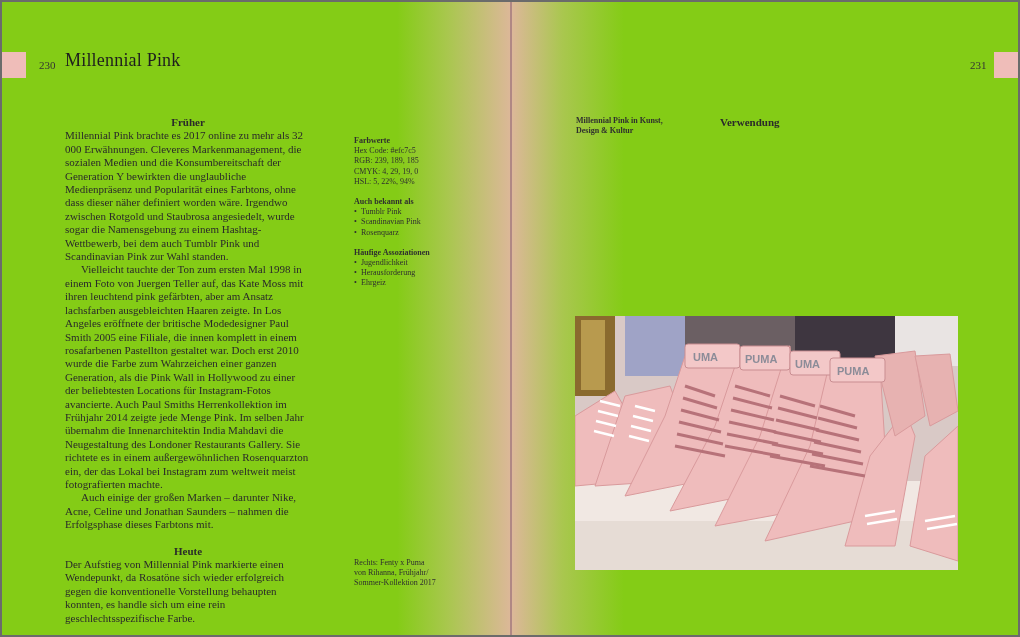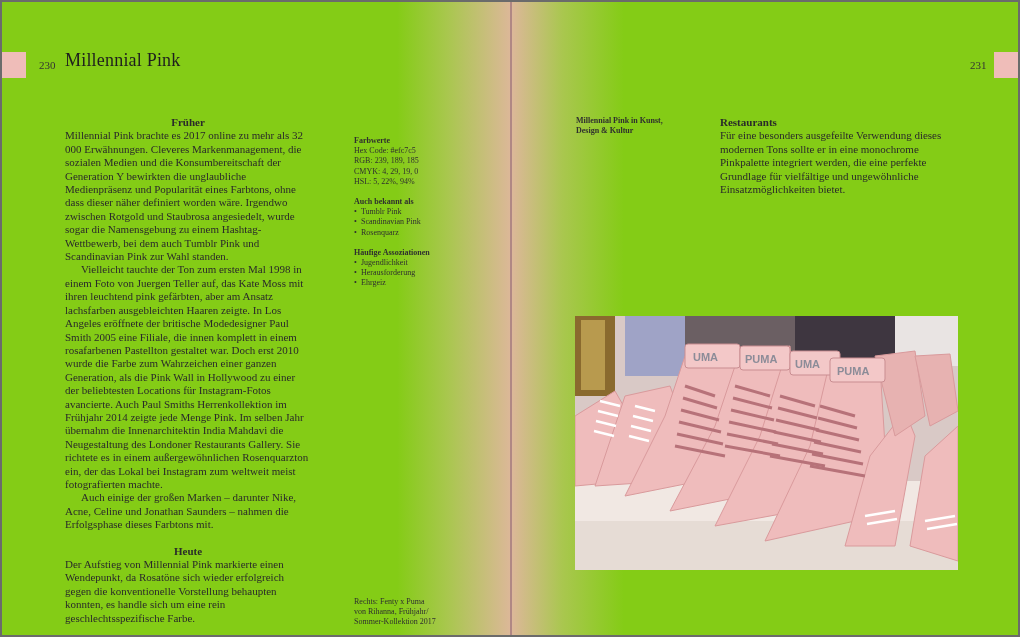--- a/index.html
+++ b/index.html
@@ -46,21 +46,21 @@
 
     .side-col { position: absolute; font-size: 8px; line-height: 10.2px; color: #2f2f2f; }
     .side-col h4 { font-size: 8px; font-weight: bold; line-height: 10.2px; }
     .side-col ul { list-style: none; }
     .side-col li { position: relative; padding-left: 7px; }
     .side-col li::before { content: "•"; position: absolute; left: 0; top: 0; }
     .side-col .gap { height: 10px; }
 
     .col-facts { left: 352px; top: 114px; width: 110px; margin-top: 20px; }
     .col-culture { left: 574px; top: 114px; width: 105px; }
-    .caption { left: 352px; top: 556px; width: 110px; margin-top: 39px; }
+    .caption { left: 352px; top: 556px; width: 110px; }
 
     .col-usage { left: 718px; top: 114px; width: 240px; font-size: 11px; line-height: 13.4px; }
     .col-usage h3 { font-size: 11px; font-weight: bold; }
 
     .photo {
       position: absolute; left: 573px; top: 314px; width: 383px; height: 254px; overflow: hidden;
       background: linear-gradient(180deg, #c9b8b6 0%, #d8c6c4 28%, #e8cfcf 50%, #f0dcd9 75%, #efe6e3 100%);
     }
     .photo svg { display: block; }
   </style>
@@ -119,22 +119,21 @@
   </div>
 
   <div class="side-col col-culture">
     <h4>
       <span>Millennial Pink in Kunst,</span><br>
       <span>Design &amp; Kultur</span>
     </h4>
   </div>
 
   <div class="body-col col-usage">
-    <h3>Restaurants</h3>
-    <p>Für eine besonders ausgefeilte Verwendung dieses modernen Tons sollte er in eine monochrome Pinkpalette integriert werden, die eine perfekte Grundlage für vielfältige und ungewöhnliche Einsatzmöglichkeiten bietet.</p>
+    <h3>Verwendung</h3>
   </div>
 
   <div class="photo">
     <svg width="383" height="254" viewBox="0 0 383 254">
 
       <rect x="0" y="0" width="383" height="254" fill="#d9c9c6"></rect>
       <rect x="0" y="0" width="40" height="80" fill="#8a6a2e"></rect>
       <rect x="6" y="4" width="24" height="70" fill="#b89a4e"></rect>
       <rect x="50" y="0" width="60" height="60" fill="#9fa3c6"></rect>
       <rect x="110" y="0" width="110" height="55" fill="#6b5f63"></rect>

